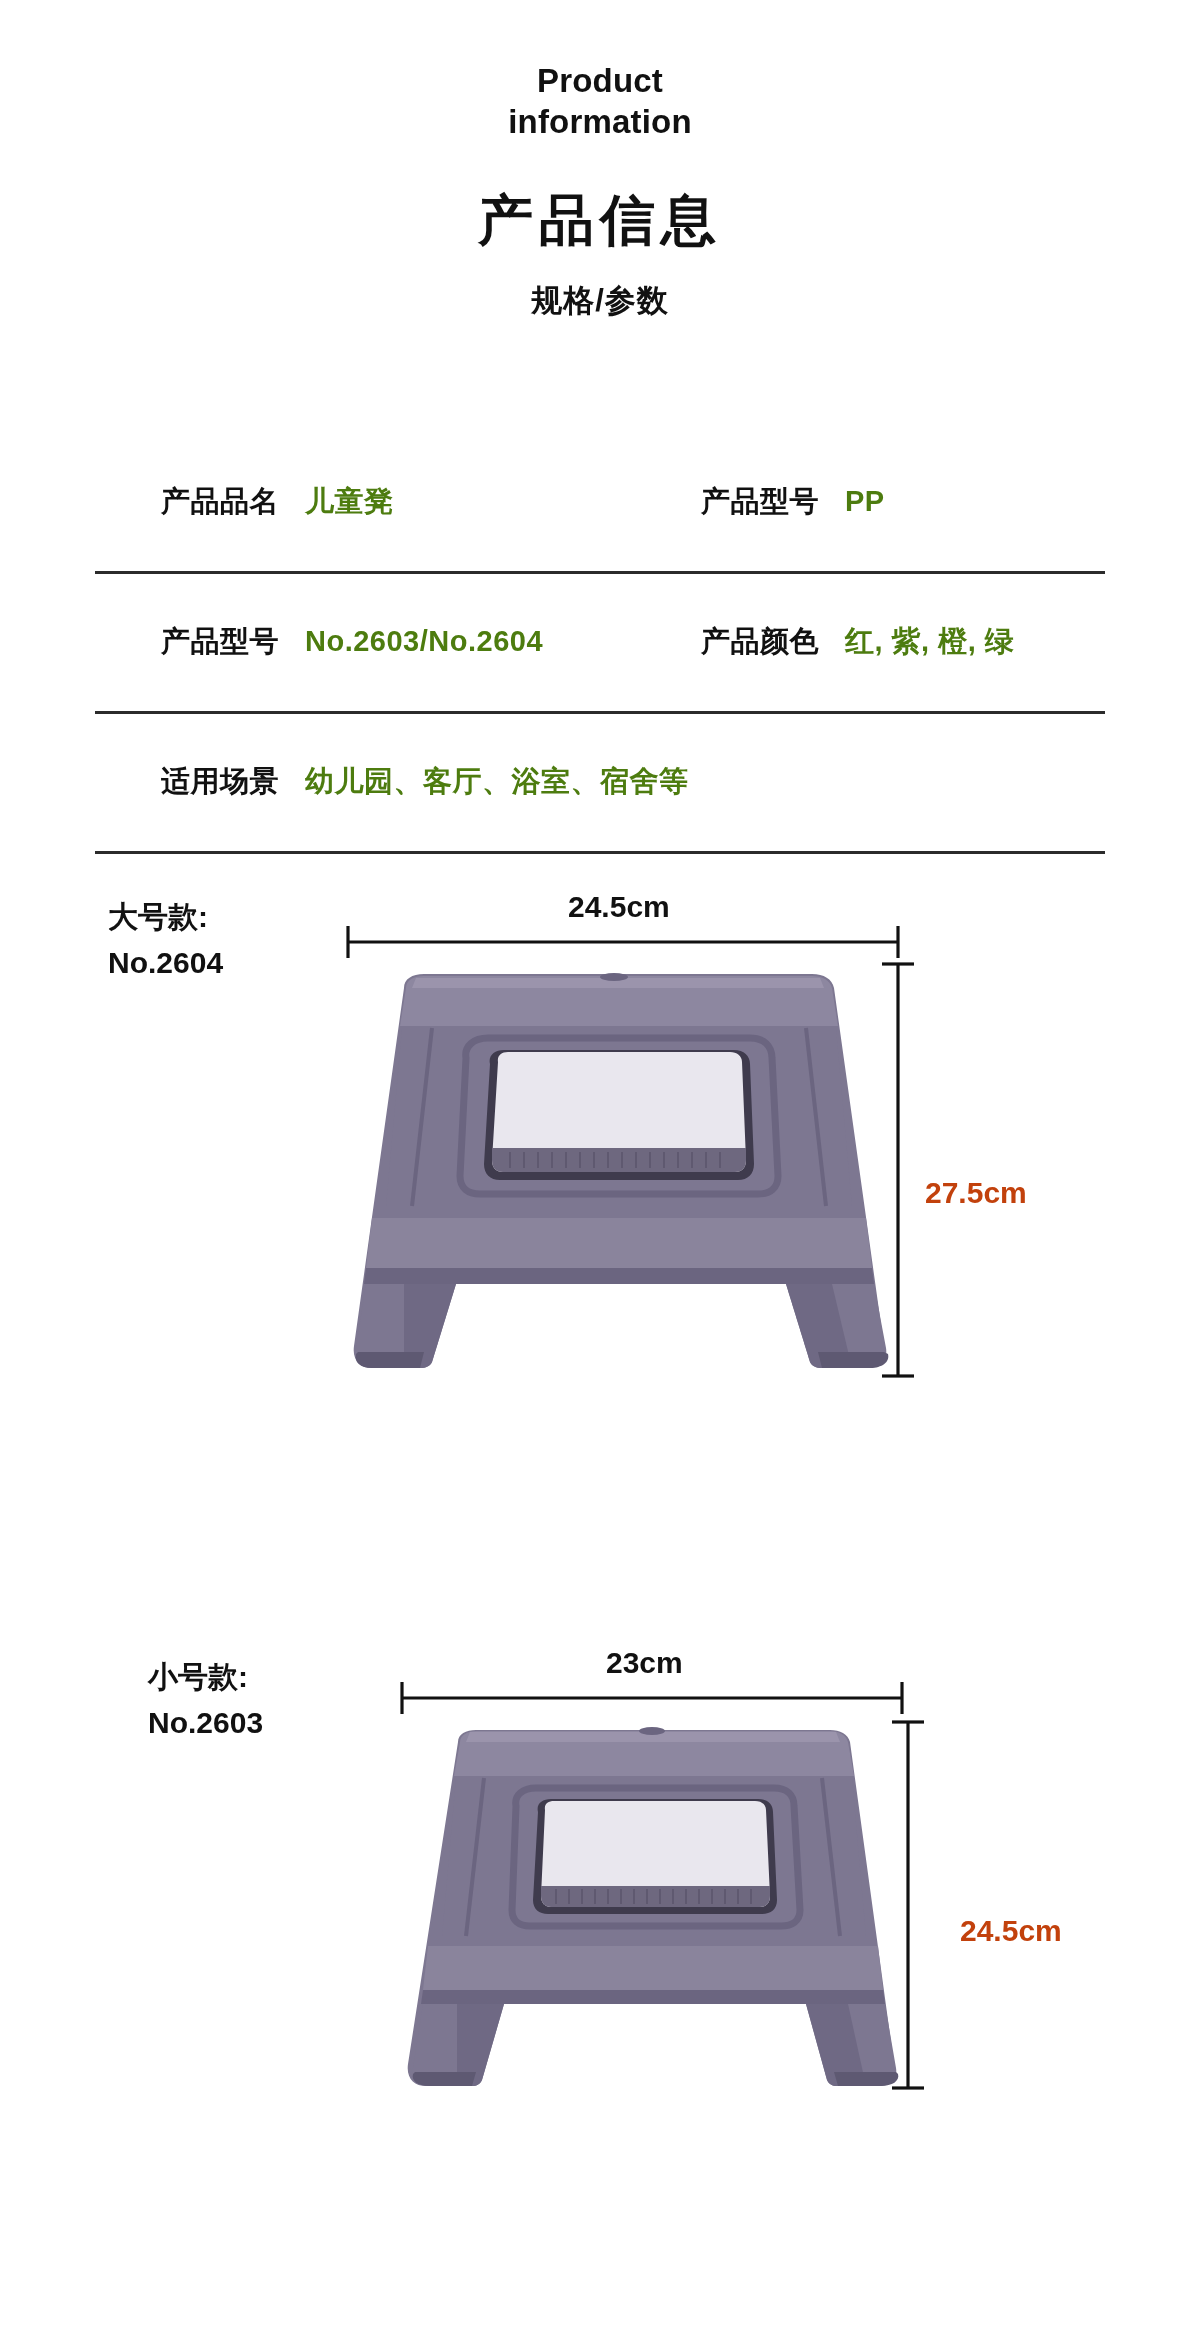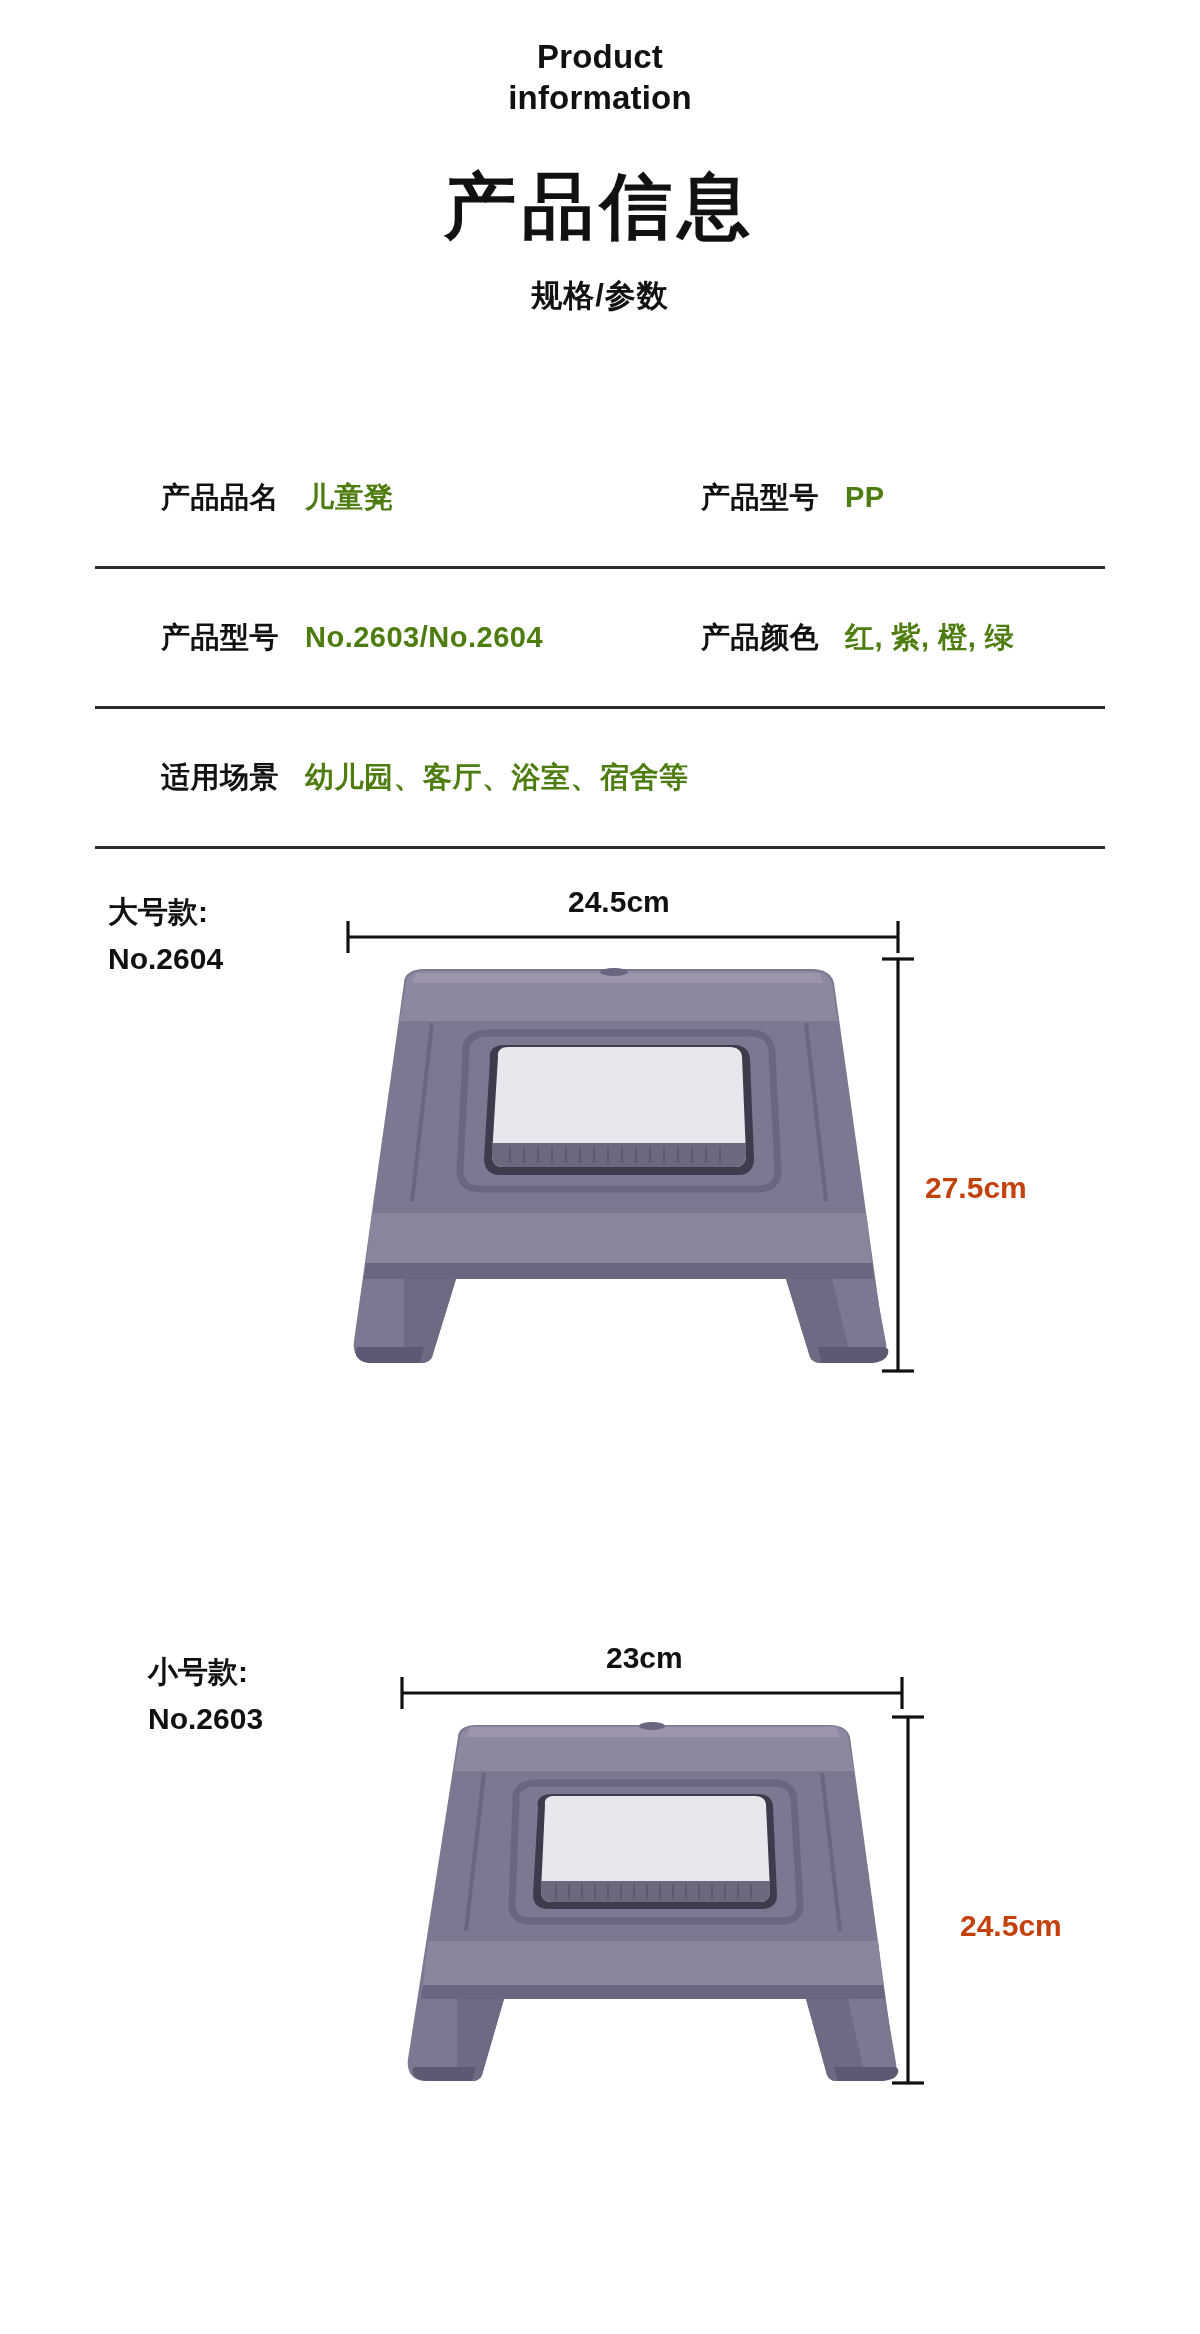--- a/index.html
+++ b/index.html
@@ -11,34 +11,34 @@
   }
   body {
     width: 1200px;
     min-height: 2334px;
     position: relative;
     overflow-x: hidden;
   }
 
   
   .header {
-    padding-top: 36px;
+    padding-top: 60px;
     text-align: center;
   }
   .header-en {
     font-size: 33px;
     font-weight: bold;
     line-height: 1.25;
     letter-spacing: 0.2px;
     color: #111;
   }
   .header-en .line2 { display: block; }
   .header-cn {
     margin-top: 46px;
-    font-size: 72px;
+    font-size: 55px;
     font-weight: bold;
     letter-spacing: 6px;
     color: #111;
     line-height: 1.15;
   }
   .header-sub {
     margin-top: 28px;
     font-size: 31px;
     font-weight: bold;
     color: #111;

